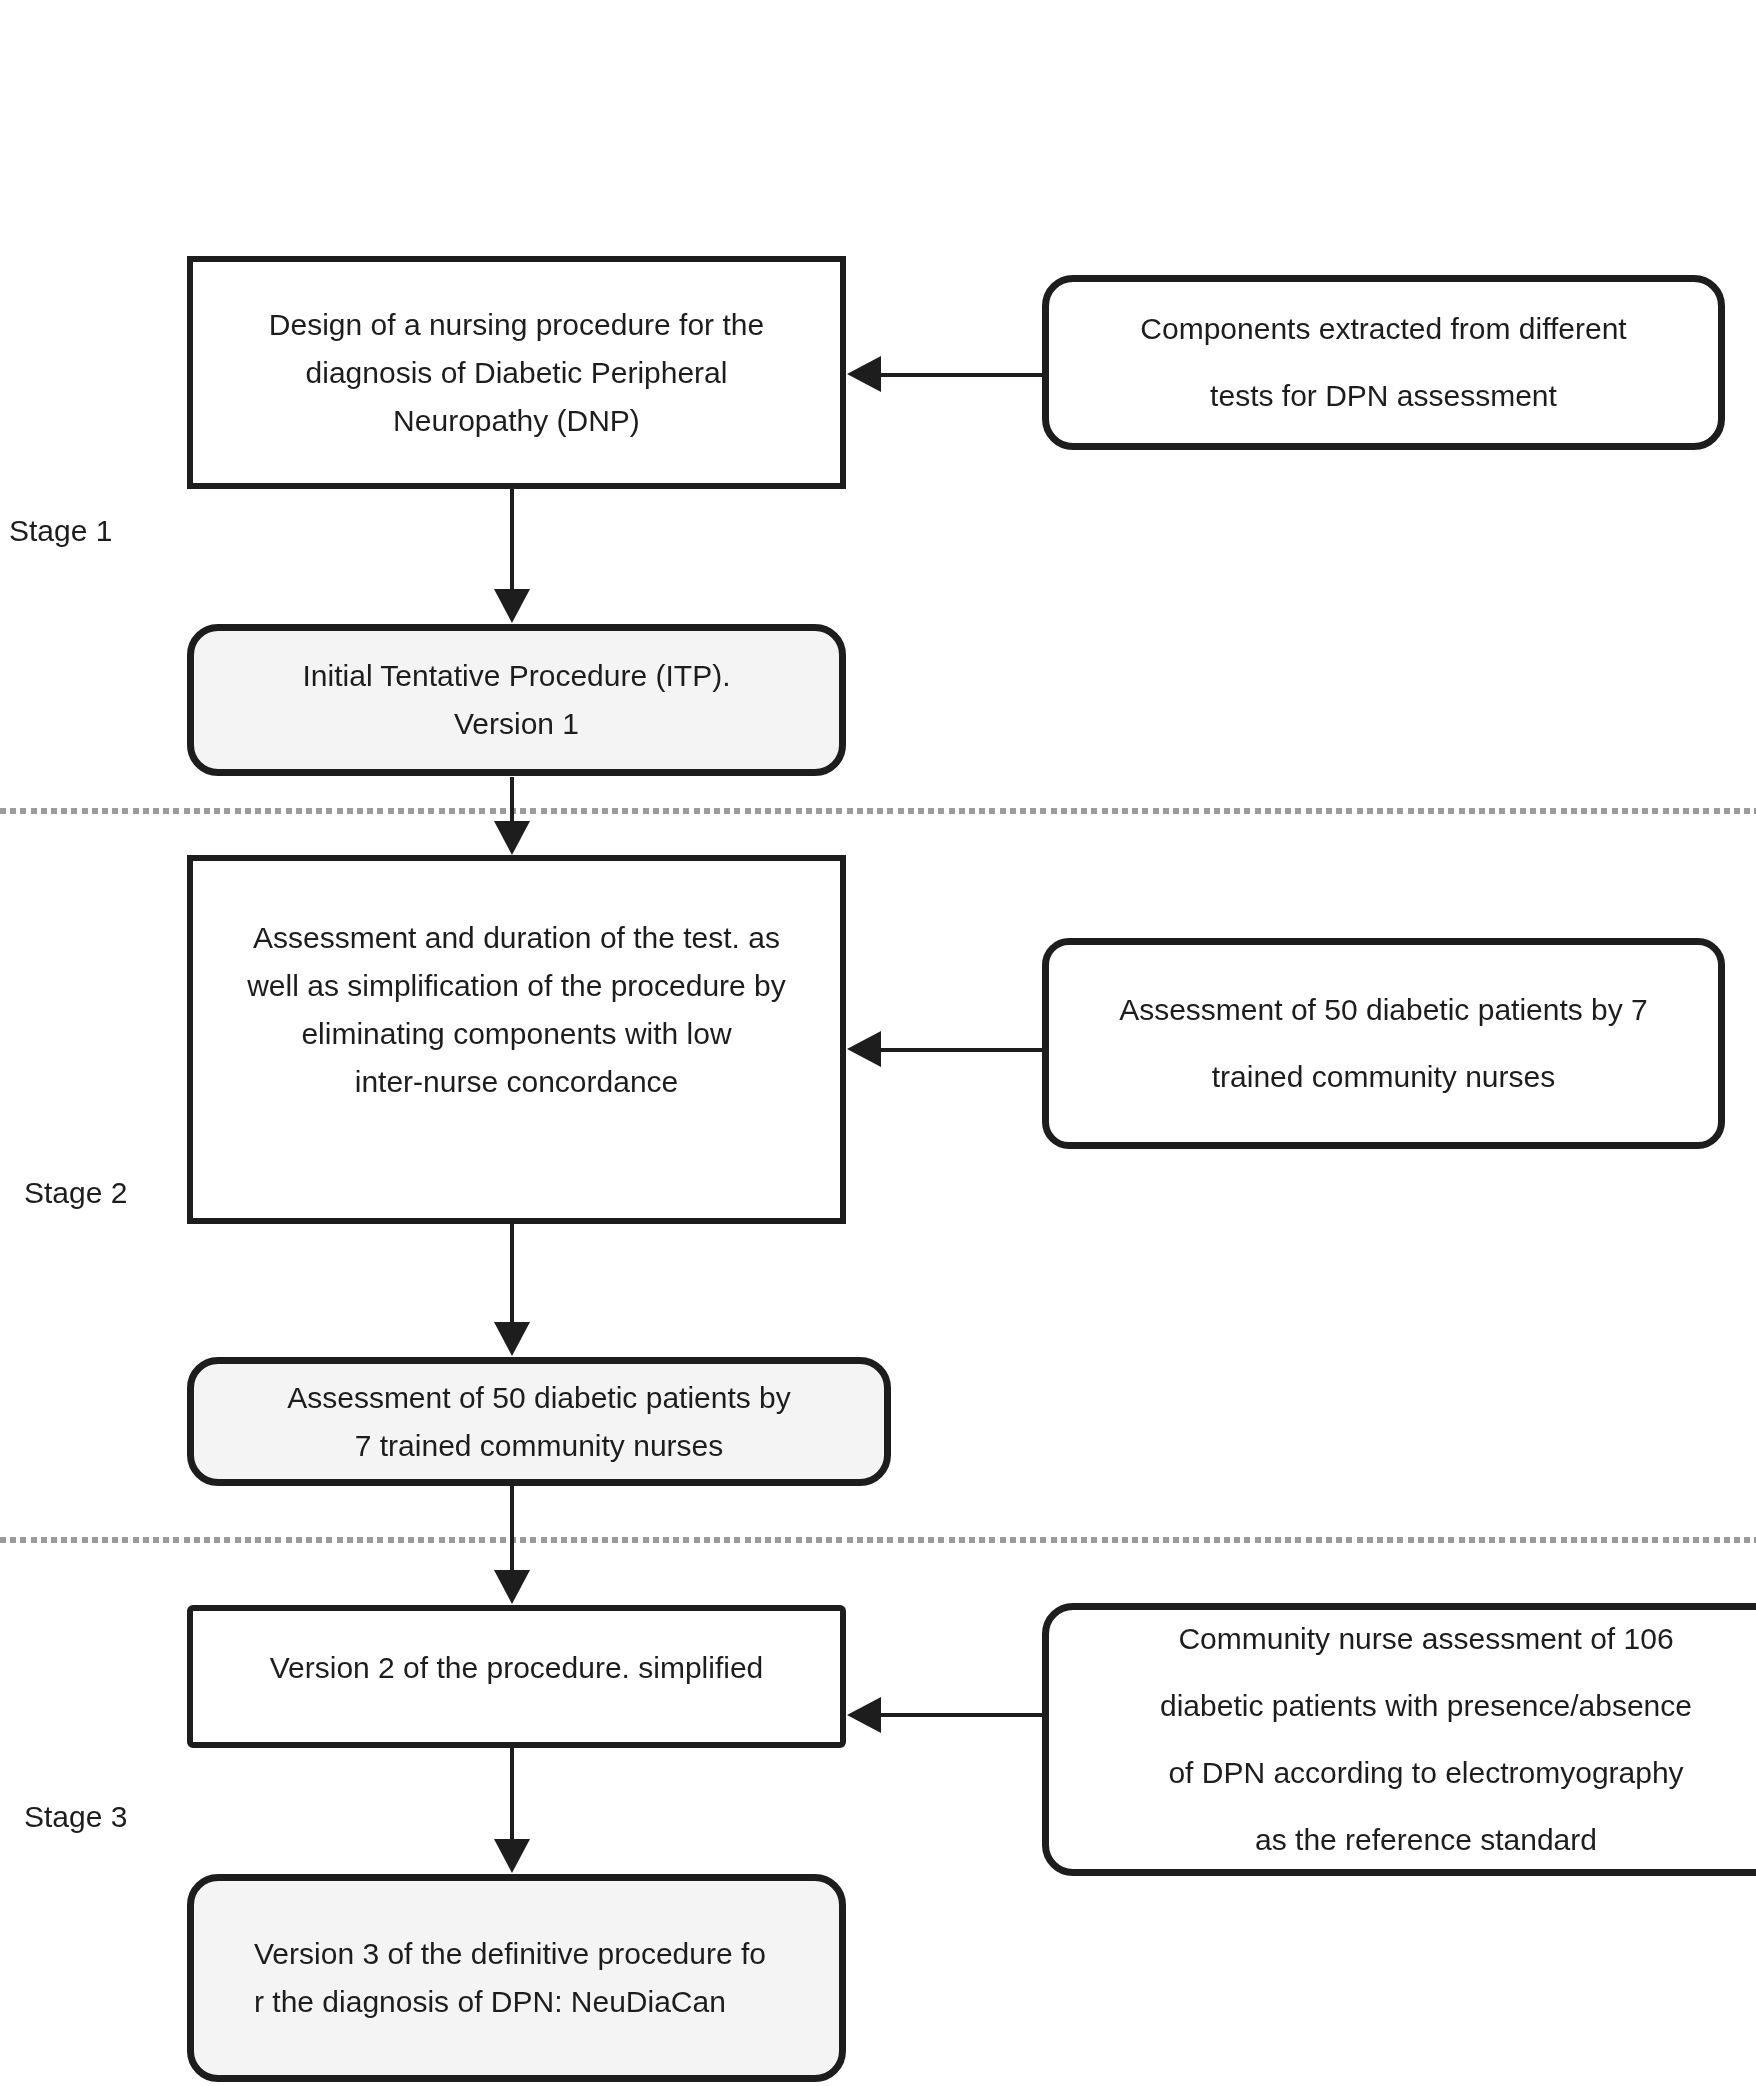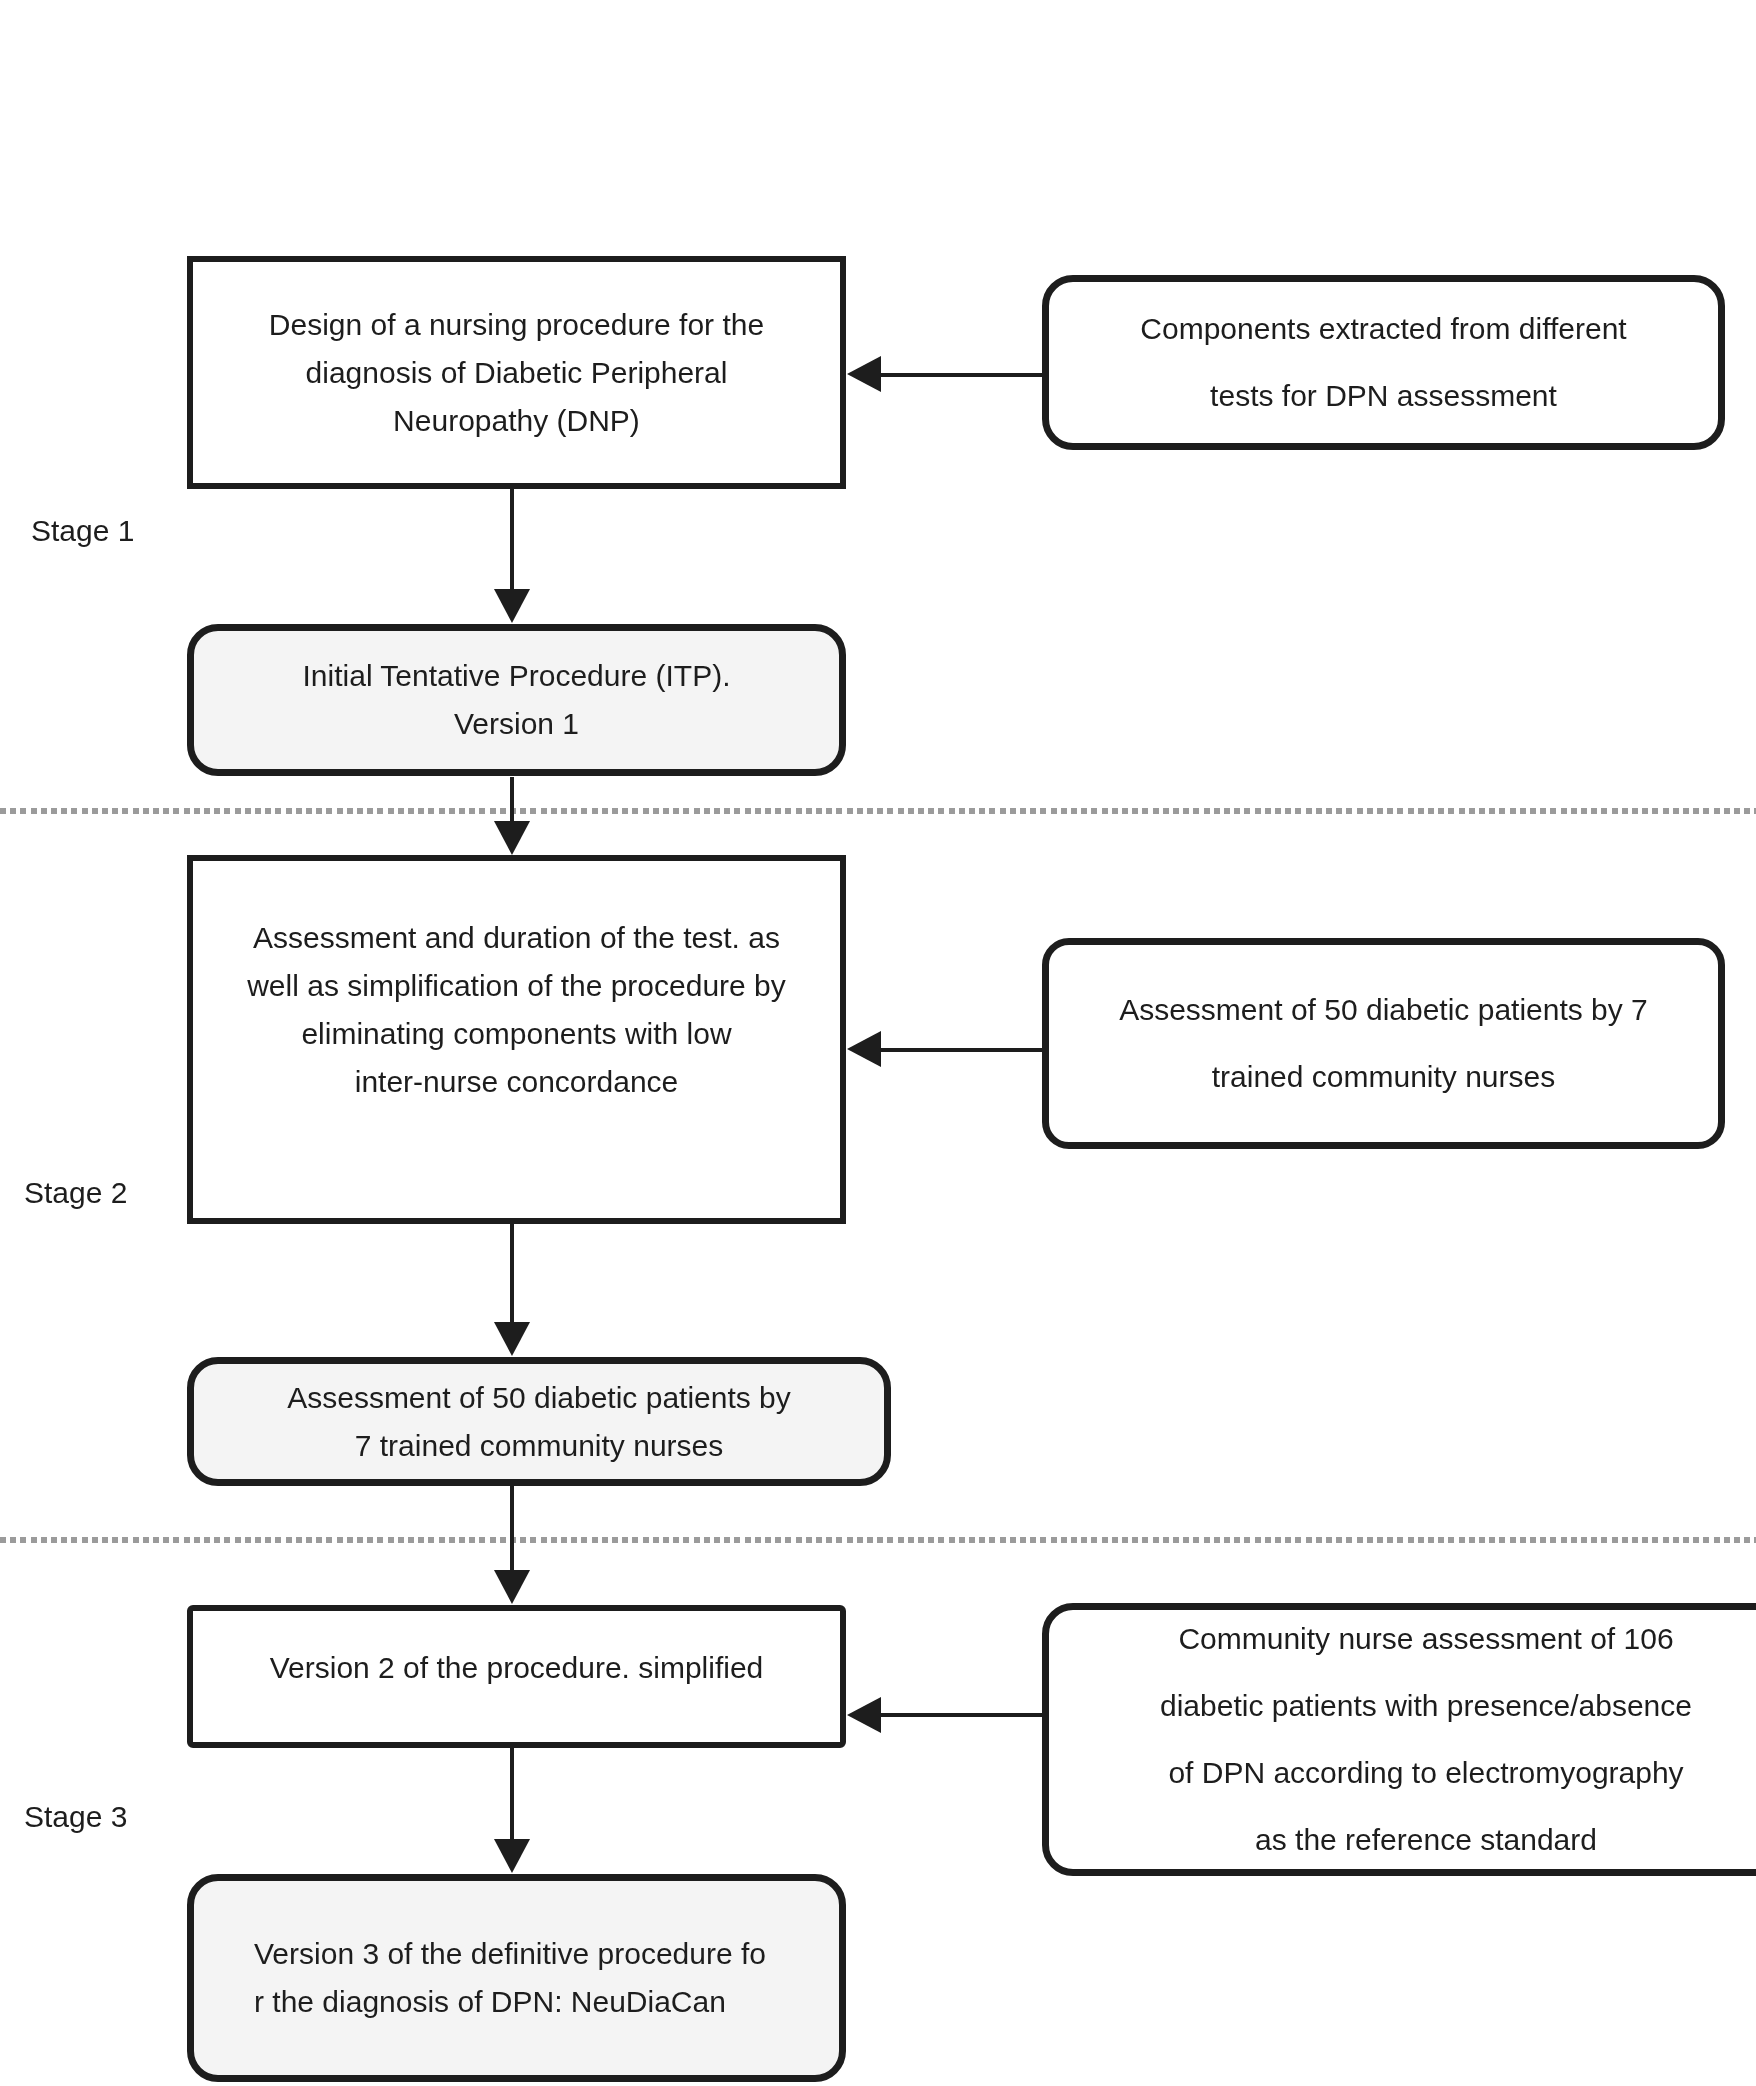--- a/index.html
+++ b/index.html
@@ -51,21 +51,21 @@
   .divider{
     position:absolute;left:0;width:1756px;height:6px;
     background-image:repeating-linear-gradient(to right,#9b9b9b 0,#9b9b9b 6px,transparent 6px,transparent 10.2px);
   }
 </style>
 </head>
 <body>
 
 <div class="canvas">
 
-  <div class="stage-label" style="left:31px;top:513px;">Stage 1</div>
+  <div class="stage-label" style="left:9px;top:513px;">Stage 1</div>
   <div class="stage-label" style="left:24px;top:1175px;">Stage 2</div>
   <div class="stage-label" style="left:24px;top:1799px;">Stage 3</div>
 
   <div class="divider" style="top:808px;"></div>
   <div class="divider" style="top:1537px;"></div>
 
   <div class="box rect" style="left:187px;top:256px;width:659px;height:233px;">
     <span class="ln">Design of a nursing procedure for the</span>
     <span class="ln">diagnosis of Diabetic Peripheral</span>
     <span class="ln">Neuropathy (DNP)</span>

